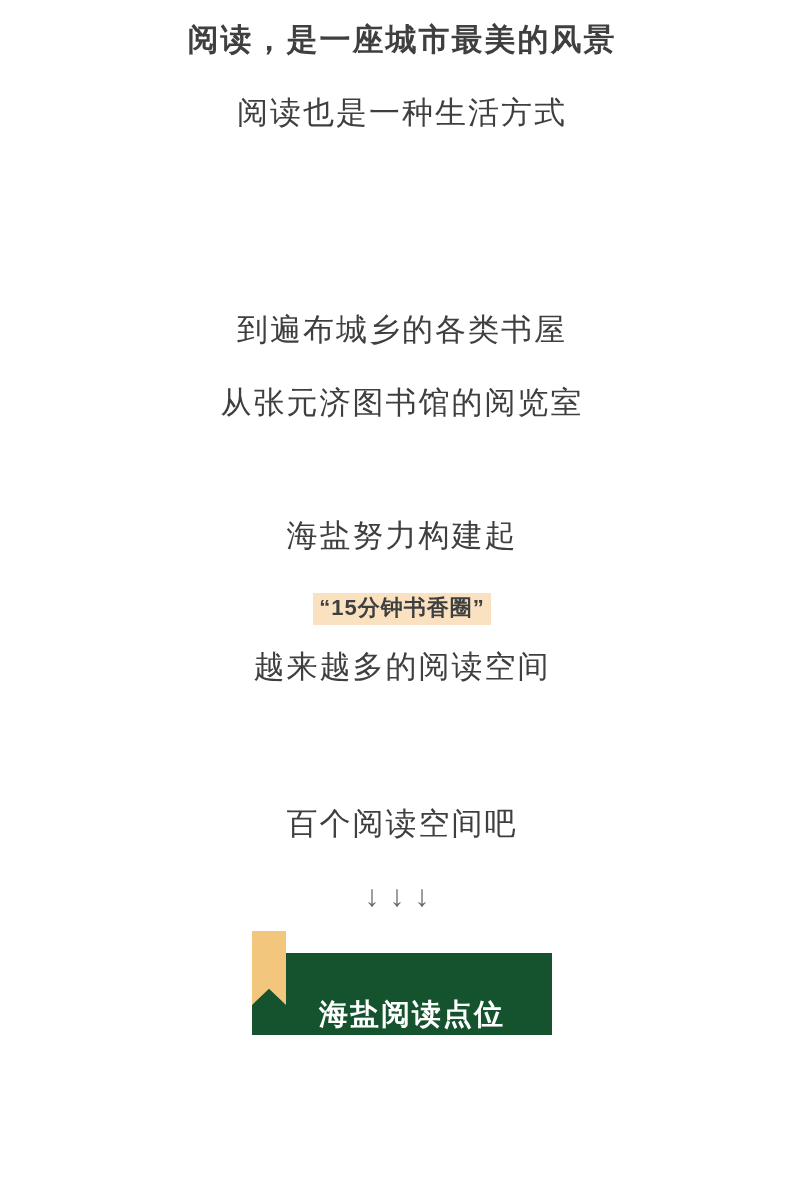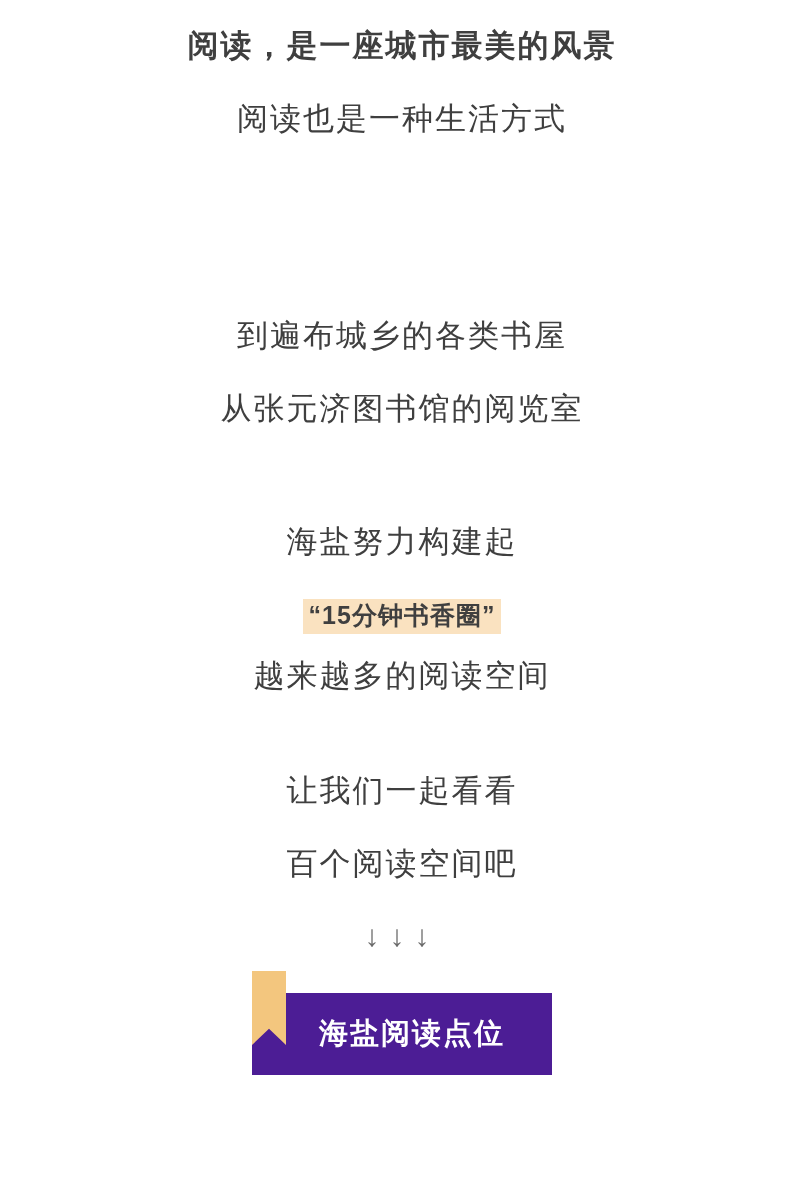--- a/index.html
+++ b/index.html
@@ -12,21 +12,21 @@
     min-height: 1192px;
     font-family: "Liberation Sans", "DejaVu Sans", sans-serif;
     color: #3e3e3e;
     -webkit-font-smoothing: antialiased;
   }
   .page {
     width: 804px;
     min-height: 1192px;
     position: relative;
     box-sizing: border-box;
-    padding-top: 18px;
+    padding-top: 12px;
     display: flex;
     flex-direction: column;
     align-items: center;
   }
   .line {
     text-align: center;
     font-size: 31px;
     line-height: 1.0;
     letter-spacing: 2px;
     color: #3f3f3f;
@@ -38,21 +38,21 @@
   }
   .spacer-lg { height: 66px; }
   .spacer-md { height: 42px; }
   .spacer-sm { height: 26px; }
   .gap { height: 36px; }
 
   .block1 .line:first-child { margin-top: 12px; }
 
   .highlight-line {
     text-align: center;
-    font-size: 25px;
+    font-size: 22px;
     line-height: 1.0;
     letter-spacing: 1px;
     font-weight: 700;
     color: #3f3f3f;
   }
   .hl {
     background: #fae2c0;
     padding: 4px 6px 6px 6px;
     display: inline-block;
     line-height: 1.0;
@@ -66,23 +66,23 @@
   }
   .banner-wrap {
     width: 100%;
     display: flex;
     justify-content: center;
   }
   .banner {
     position: relative;
     width: 300px;
     height: 82px;
-    background: #4c1d95;
+    background: #14532d;
     display: flex;
-    align-items: center;
+    align-items: flex-end;
     justify-content: center;
   }
   .banner-ribbon {
     position: absolute;
     left: 0px;
     top: -22px;
     width: 34px;
     height: 74px;
     background: #f3c67e;
     clip-path: polygon(0 0, 100% 0, 100% 100%, 50% 78%, 0 100%);
@@ -124,21 +124,20 @@
   <section class="block3">
     <div class="line">海盐努力构建起</div>
     <div class="spacer-md"></div>
     <div class="highlight-line">
       <span class="hl">“15分钟书香圈”</span>
     </div>
     <div class="spacer-sm"></div>
     <div class="line">越来越多的阅读空间</div>
     <div class="spacer-md"></div>
     <div class="spacer-md"></div>
-    <div class="line">让我们一起看看</div>
     <div class="spacer-md"></div>
     <div class="line">百个阅读空间吧</div>
   </section>
 
   <div class="spacer-md"></div>
 
   <div class="arrows">↓↓↓</div>
 
   <div class="spacer-md"></div>
 

